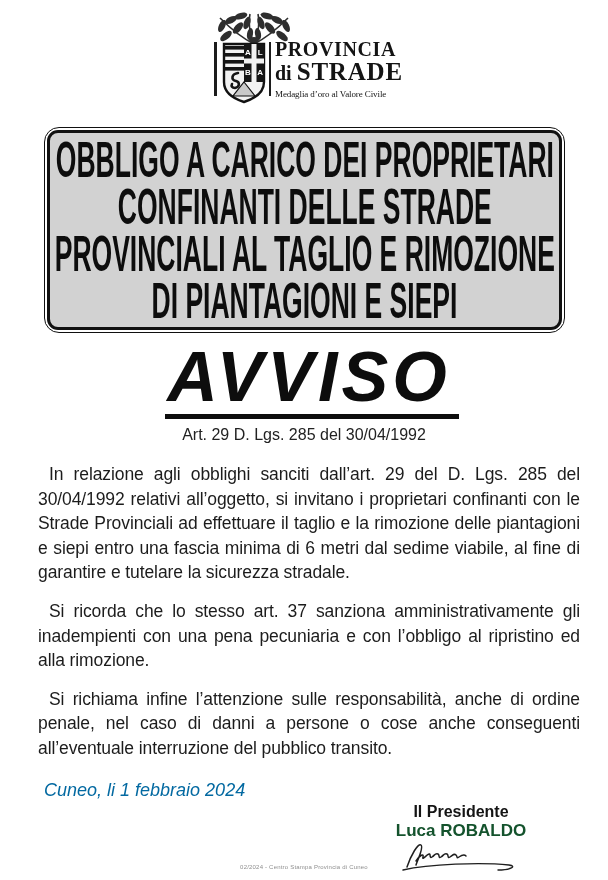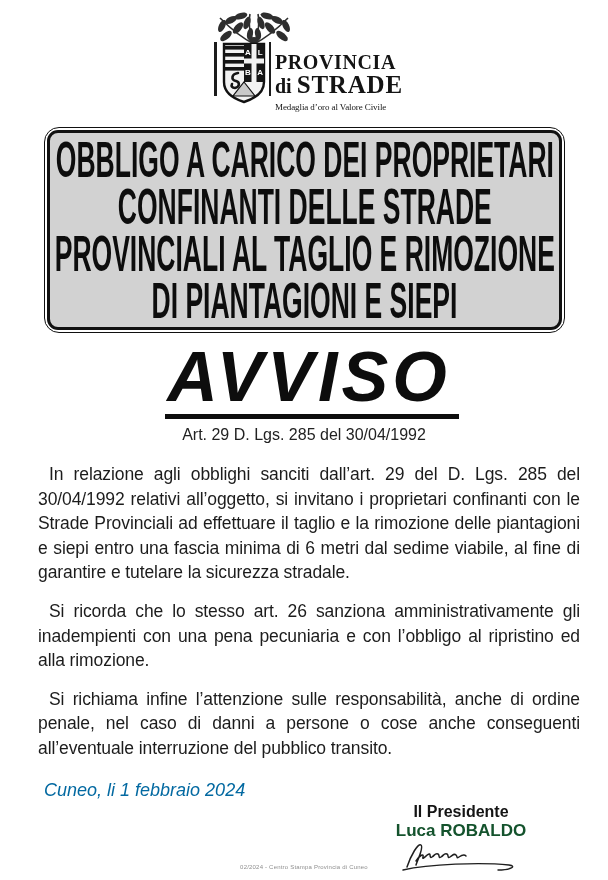--- a/index.html
+++ b/index.html
@@ -8,21 +8,21 @@
     font-family:"Liberation Sans", sans-serif;color:#1a1a1a;overflow:hidden;
   }
 
   
   .logo{position:absolute;top:8px;left:50%;transform:translateX(-50%);width:184px;height:102px;}
   .logo .leaves{position:absolute;left:2px;top:2px;}
   .logo .rule{position:absolute;background:#1c1c1c;}
   .logo .rule.left{left:2px;top:34px;width:3px;height:54px;}
   .logo .rule.right{left:57px;top:34px;width:2px;height:54px;}
   .logo .shield{position:absolute;left:10px;top:34px;}
-  .logo .orgtext{position:absolute;left:63px;top:44px;width:121px;font-family:"Liberation Serif", serif;color:#141414;}
+  .logo .orgtext{position:absolute;left:63px;top:31px;width:121px;font-family:"Liberation Serif", serif;color:#141414;}
   .orgtext .l1{font-size:20px;font-weight:bold;letter-spacing:.6px;line-height:21px;}
   .orgtext .l2{font-size:20px;font-weight:bold;line-height:23px;white-space:nowrap;}
   .orgtext .l2 .big{font-size:25px;letter-spacing:.8px;}
   .orgtext .medal{font-size:9px;font-weight:normal;letter-spacing:-0.1px;margin-top:4px;white-space:nowrap;}
 
   
   .titlebox-outer{
     position:absolute;left:44px;top:127px;width:521px;height:206px;box-sizing:border-box;
     border:1.5px solid #111;border-radius:15px;padding:2px;background:#fff;
   }
@@ -139,21 +139,21 @@
     </div>
   </div>
 
   <div class="avviso-wrap">
     <span class="avviso">AVVISO</span>
   </div>
   <div class="avviso-sub">Art. 29 D. Lgs. 285 del 30/04/1992</div>
 
   <div class="bodytext">
     <p>In relazione agli obblighi sanciti dall’art. 29 del D. Lgs. 285 del 30/04/1992 relativi all’oggetto, si invitano i proprietari confinanti con le Strade Provinciali ad effettuare il taglio e la rimozione delle piantagioni e siepi entro una fascia minima di 6 metri dal sedime viabile, al fine di garantire e tutelare la sicurezza stradale.</p>
-    <p>Si ricorda che lo stesso art. 26 sanziona amministrativamente gli inadempienti con una pena pecuniaria e con l’obbligo al ripristino ed alla rimozione.</p>
+    <p>Si ricorda che lo stesso art. 37 sanziona amministrativamente gli inadempienti con una pena pecuniaria e con l’obbligo al ripristino ed alla rimozione.</p>
     <p>Si richiama infine l’attenzione sulle responsabilità, anche di ordine penale, nel caso di danni a persone o cose anche conseguenti all’eventuale interruzione del pubblico transito.</p>
   </div>
 
   <div class="dateline">Cuneo, li 1 febbraio 2024</div>
 
   <div class="sigblock">
     <div class="role">Il Presidente</div>
     <div class="name">Luca ROBALDO</div>
     <svg width="128" height="32" viewBox="0 0 128 32">
       <path d="M10,26 C14,14 21,2 24,4 C27,6 21,18 19,24 M19,20 C23,14 27,12 26,16 C25,20 29,14 32,13 C34,12 32,18 35,16 C38,14 38,12 41,13 C43,14 41,18 44,16 C47,14 47,12 50,13 C52,14 50,18 53,16 C56,14 57,12 59,14 C61,16 59,18 62,16 C65,14 67,13 69,15" stroke="#1f1f1f" stroke-width="1.5" fill="none" stroke-linecap="round"></path>

